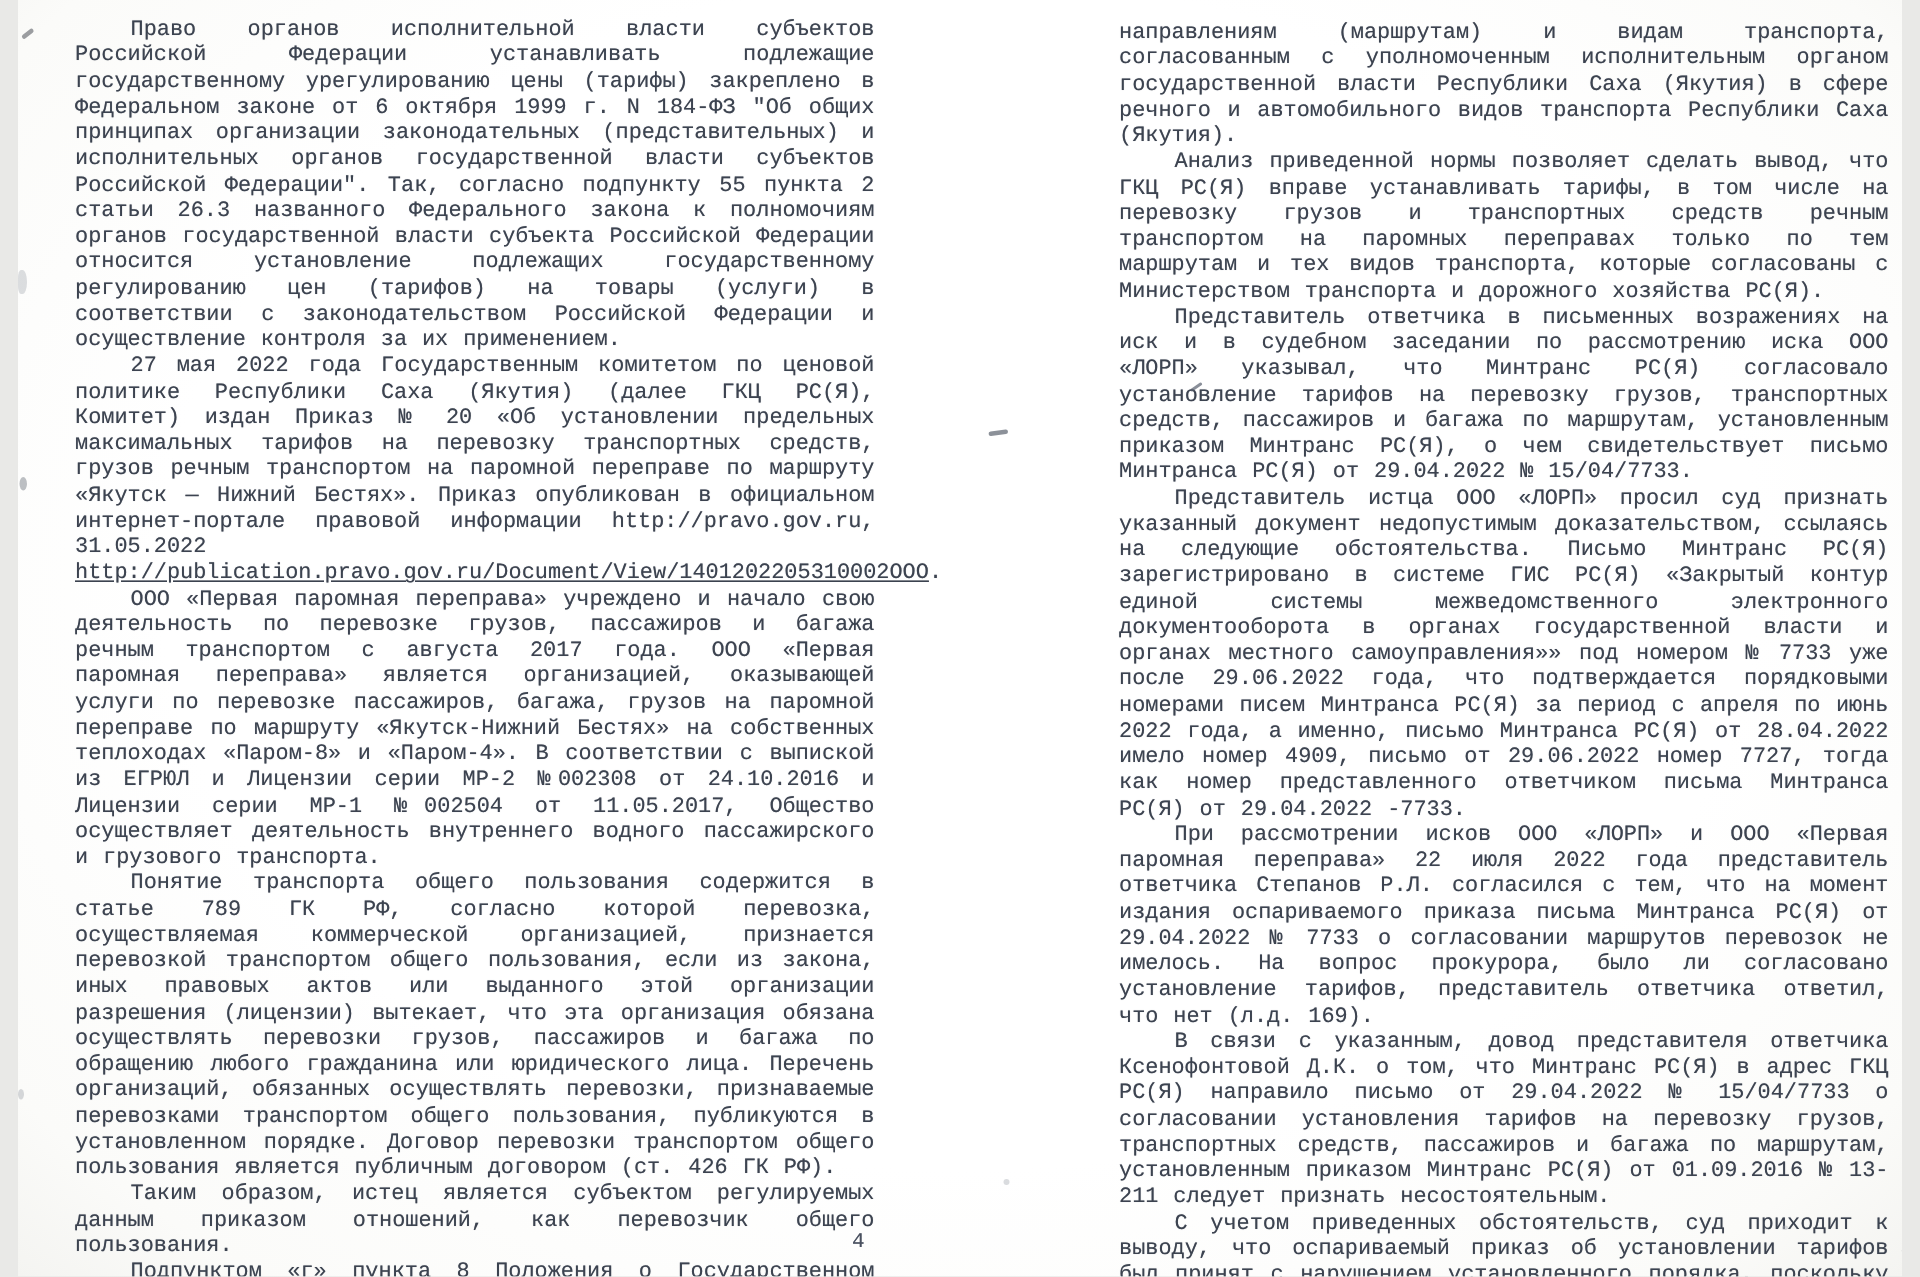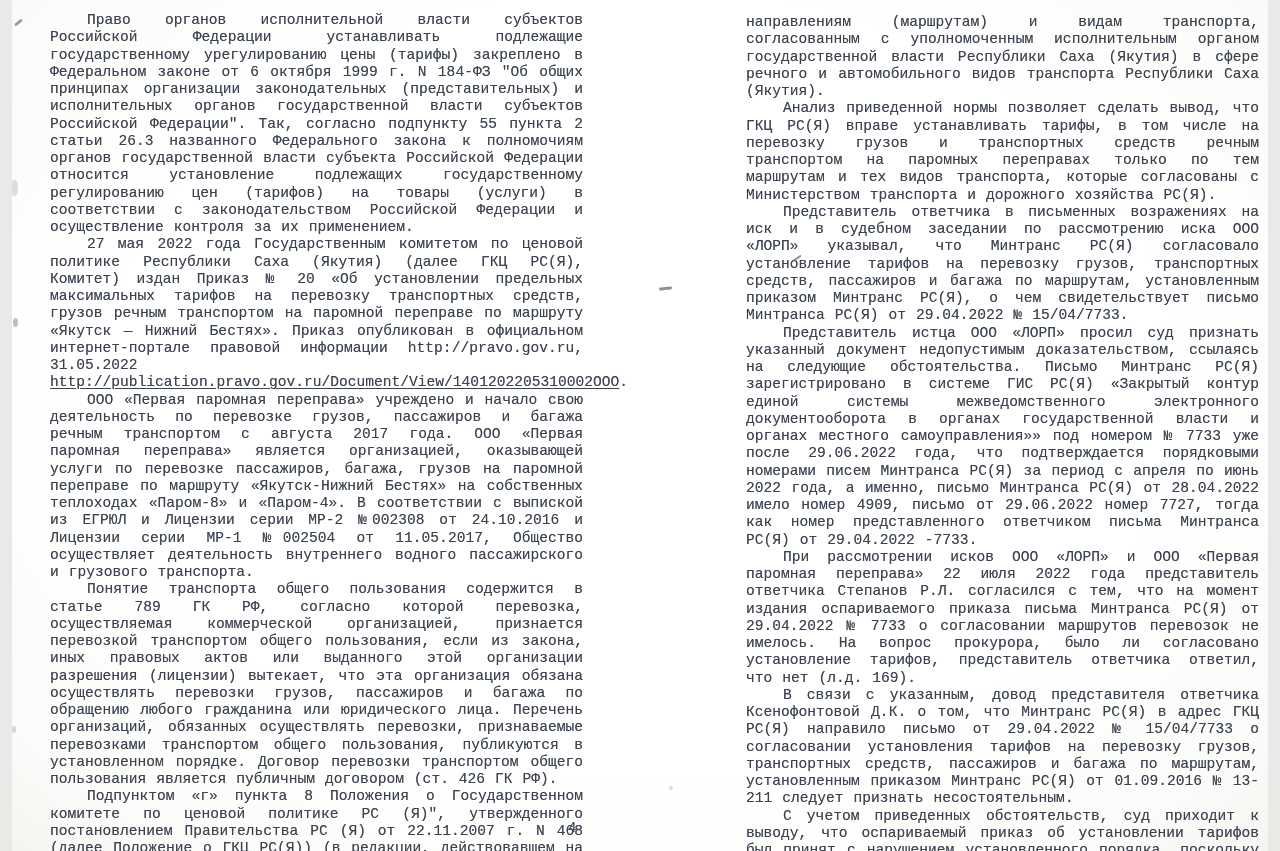--- a/index.html
+++ b/index.html
@@ -105,20 +105,21 @@
 <body>
 
 <div class="scan">
 
   <div class="page page-left">
     <div class="text-block">
         <p><span>Право органов исполнительной власти субъектов Российской Федерации устанавливать подлежащие государственному урегулированию цены (тарифы) закреплено в Федеральном законе от 6 октября 1999 г. N 184-ФЗ "Об общих принципах организации законодательных (представительных) и исполнительных органов государственной власти субъектов Российской Федерации". Так, согласно подпункту 55 пункта 2 статьи 26.3 названного Федерального закона к полномочиям органов государственной власти субъекта Российской Федерации относится установление подлежащих государственному регулированию цен (тарифов) на товары (услуги) в соответствии с законодательством Российской Федерации и осуществление контроля за их применением.</span></p>
         <p><span>27 мая 2022 года Государственным комитетом по ценовой политике Республики Саха (Якутия) (далее ГКЦ РС(Я), Комитет) издан Приказ № 20 «Об установлении предельных максимальных тарифов на перевозку транспортных средств, грузов речным транспортом на паромной переправе по маршруту «Якутск — Нижний Бестях». Приказ опубликован в официальном интернет-портале правовой информации http://pravo.gov.ru, 31.05.2022 </span><span class="underline">http://publication.pravo.gov.ru/Document/View/1401202205310002ООО</span><span>.</span></p>
         <p><span>ООО «Первая паромная переправа» учреждено и начало свою деятельность по перевозке грузов, пассажиров и багажа речным транспортом с августа 2017 года. ООО «Первая паромная переправа» является организацией, оказывающей услуги по перевозке пассажиров, багажа, грузов на паромной переправе по маршруту «Якутск-Нижний Бестях» на собственных теплоходах «Паром-8» и «Паром-4». В соответствии с выпиской из ЕГРЮЛ и Лицензии серии МР-2 №002308 от 24.10.2016 и Лицензии серии МР-1 №002504 от 11.05.2017, Общество осуществляет деятельность внутреннего водного пассажирского и грузового транспорта.</span></p>
         <p><span>Понятие транспорта общего пользования содержится в статье 789 ГК РФ, согласно которой перевозка, осуществляемая коммерческой организацией, признается перевозкой транспортом общего пользования, если из закона, иных правовых актов или выданного этой организации разрешения (лицензии) вытекает, что эта организация обязана осуществлять перевозки грузов, пассажиров и багажа по обращению любого гражданина или юридического лица. Перечень организаций, обязанных осуществлять перевозки, признаваемые перевозками транспортом общего пользования, публикуются в установленном порядке. Договор перевозки транспортом общего пользования является публичным договором (ст. 426 ГК РФ).</span></p>
+        <p><span>Таким образом, истец является субъектом регулируемых данным приказом отношений, как перевозчик общего пользования.</span></p>
         <p><span>Подпунктом «г» пункта 8 Положения о Государственном комитете по ценовой политике РС (Я)", утвержденного постановлением Правительства РС (Я) от 22.11.2007 г. N 468 (далее Положение о ГКЦ РС(Я)) (в редакции, действовавшем на момент принятия оспариваемого приказа), предусмотрено полномочие Государственного комитета по установлению тарифов на перевозку грузов, пассажиров и багажа речным транспортом в навигационный и межнавигационный период на паромных переправах по</span></p>
       </div>
     <div class="page-number">4</div>
   </div>
 
   <div class="page page-right">
     <div class="text-block">
         <p class="no-indent"><span>направлениям (маршрутам) и видам транспорта, согласованным с уполномоченным исполнительным органом государственной власти Республики Саха (Якутия) в сфере речного и автомобильного видов транспорта Республики Саха (Якутия).</span></p>
         <p><span>Анализ приведенной нормы позволяет сделать вывод, что ГКЦ РС(Я) вправе устанавливать тарифы, в том числе на перевозку грузов и транспортных средств речным транспортом на паромных переправах только по тем маршрутам и тех видов транспорта, которые согласованы с Министерством транспорта и дорожного хозяйства РС(Я).</span></p>
         <p><span>Представитель ответчика в письменных возражениях на иск и в судебном заседании по рассмотрению иска ООО «ЛОРП» указывал, что Минтранс РС(Я) согласовало установление тарифов на перевозку грузов, транспортных средств, пассажиров и багажа по маршрутам, установленным приказом Минтранс РС(Я), о чем свидетельствует письмо Минтранса РС(Я) от 29.04.2022 № 15/04/7733.</span></p>

